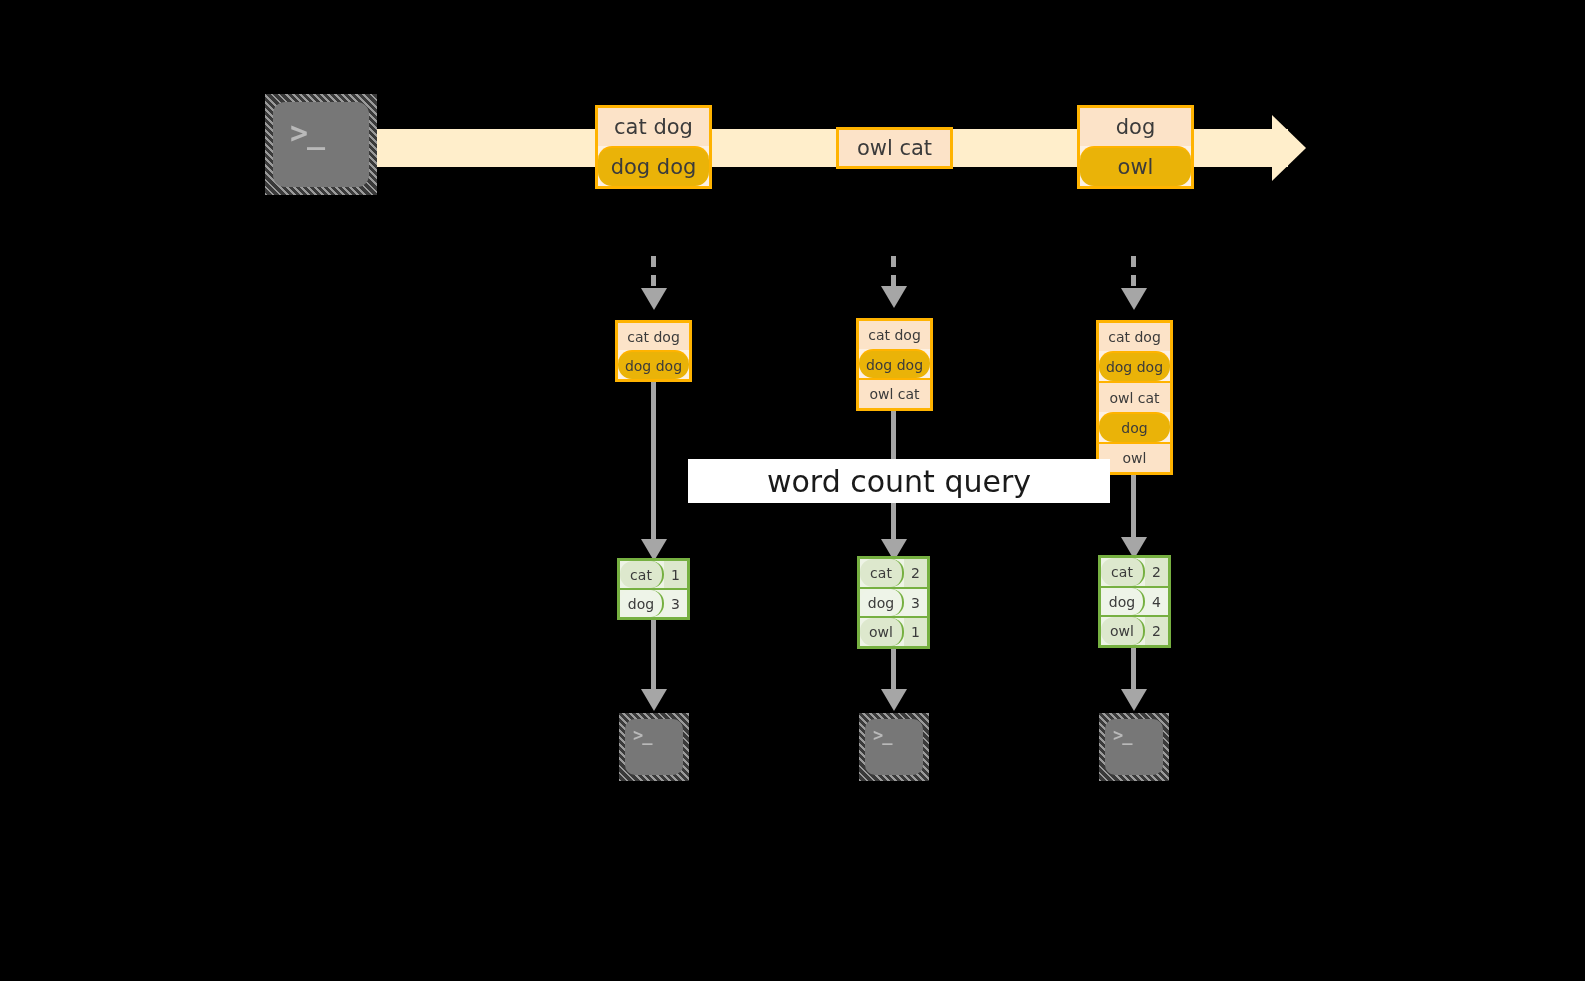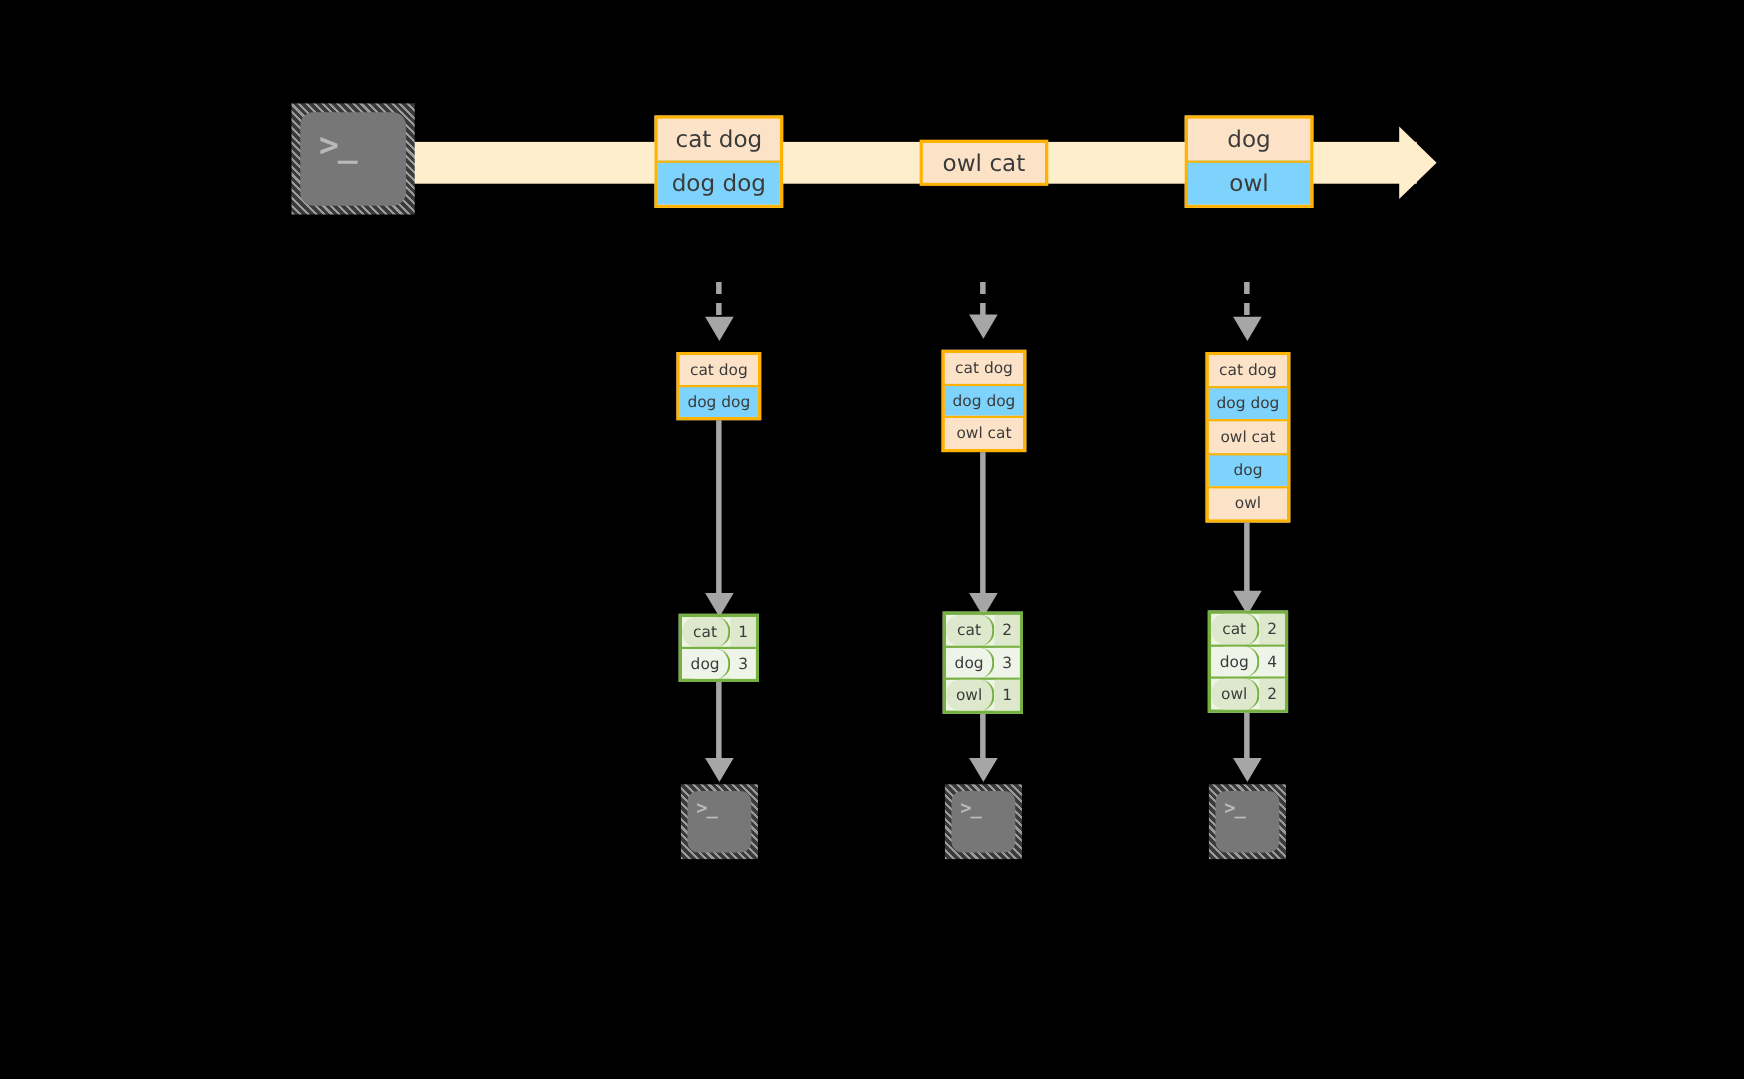--- a/index.html
+++ b/index.html
@@ -60,21 +60,21 @@
     flex: 1 1 auto;
     display: flex;
     align-items: center;
     justify-content: center;
     color: #3b3b3b;
     white-space: nowrap;
     border-top: 2px solid #ffb300;
   }
   .orow:first-child { border-top: none; }
   .orow.dark { background: #fce3c8; }
-  .orow.light { background: #7dd3fc; }
+  .orow.light { background: #eab308; border-radius: 14px; }
 
   
   .gbox {
     position: absolute;
     border: 3px solid #76b041;
     display: flex;
     flex-direction: column;
     background: #eef4e6;
   }
   .grow {
@@ -186,20 +186,23 @@
 
   <div class="vline" style="left:651px; top:382px; height:167px;"></div>
   <div class="vhead" style="left:641px; top:539px;"></div>
 
   <div class="vline" style="left:891px; top:411px; height:138px;"></div>
   <div class="vhead" style="left:881px; top:539px;"></div>
 
   <div class="vline" style="left:1131px; top:475px; height:74px;"></div>
   <div class="vhead" style="left:1121px; top:537px;"></div>
 
+  <div class="qband" style="left:688px; top:459px; width:422px; height:44px;">
+    <span class="qtext" style="font-size:30px;">word count query</span>
+  </div>
 
   <div class="gbox" style="left:617px; top:558px; width:73px; height:62px;">
     <div class="grow dark">
       <div class="gc key" style="font-size:14px;">cat</div>
       <div class="gc val" style="font-size:14px;">1</div>
     </div>
     <div class="grow light">
       <div class="gc key" style="font-size:14px;">dog</div>
       <div class="gc val" style="font-size:14px;">3</div>
     </div>

